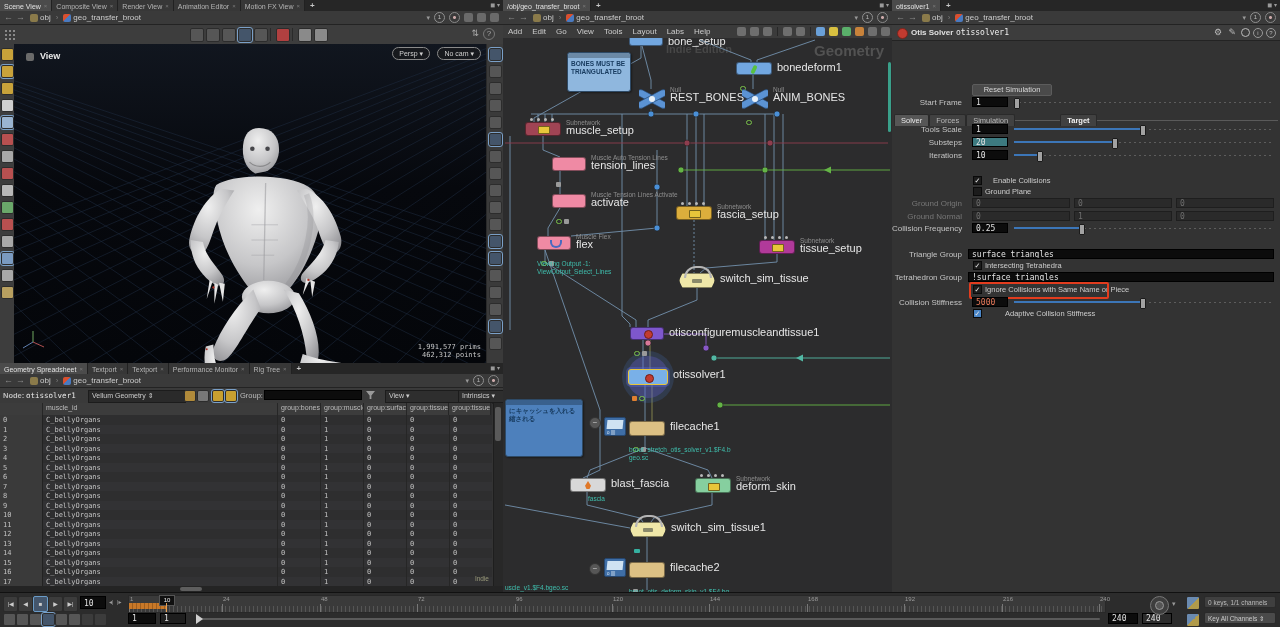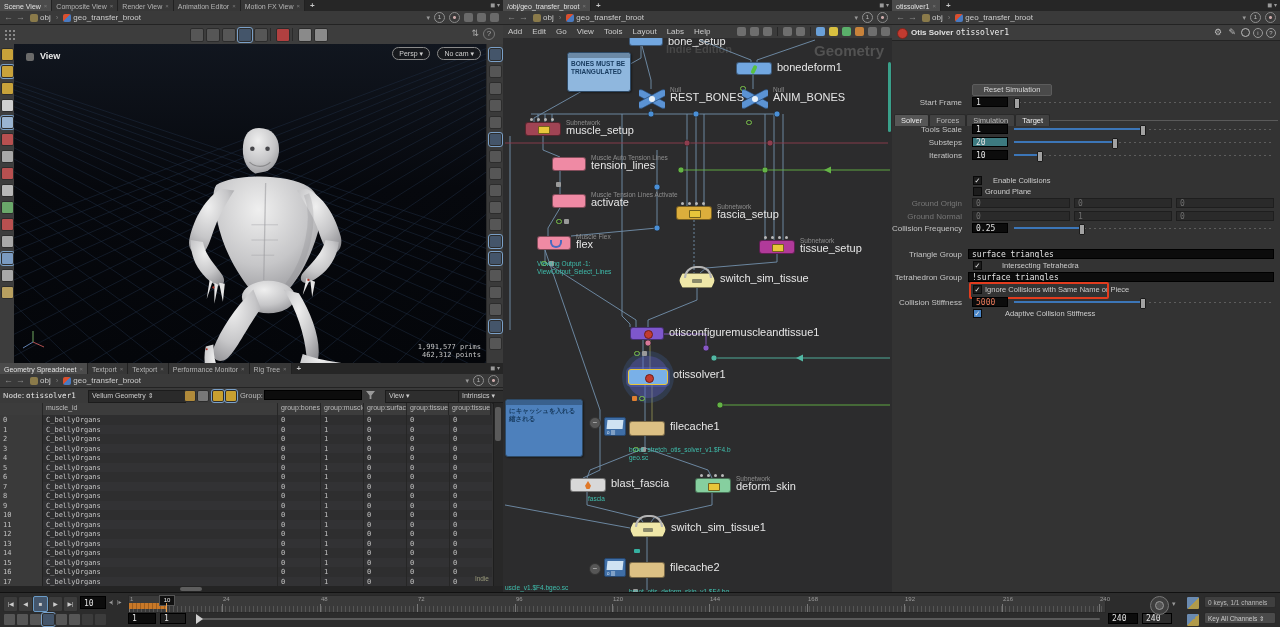--- a/index.html
+++ b/index.html
@@ -848,21 +848,21 @@
       <span class="abs" style="right:30px;top:3px;width:7px;height:7px;border:1.5px solid #bbb;border-radius:50%"></span>
       <span class="abs" style="right:17px;top:3px;width:8px;height:8px;border:1px solid #999;border-radius:50%;color:#bbb;font-size:6px;line-height:8px;text-align:center">i</span>
       <span class="abs" style="right:4px;top:3px;width:8px;height:8px;border:1px solid #999;border-radius:50%;color:#bbb;font-size:6px;line-height:8px;text-align:center">?</span>
     </div>
     <div class="abs" id="par-body" style="left:0;top:40px;width:388px;height:552px">
         <div class="abs" style="left: 80px; top: 44px; width: 78px; height: 10px; background: rgb(74, 74, 74); border: 1px solid rgb(92, 92, 92); border-radius: 2px; font-size: 7.5px; color: rgb(216, 216, 216); text-align: center; line-height: 10px;">Reset Simulation</div>
         <div class="plabel" style="left: 0px; top: 58px; width: 70px;">Start Frame</div>
         <div class="abs field" style="left: 80px; top: 57px; width: 36px; height: 10px;">1</div>
         <div class="track" style="left: 122px; top: 62px; width: 258px;"></div>
         <div class="handle" style="left: 122px; top: 58px;"></div>
-        <div class="abs" style="left: 2px; top: 69px; right: 2px; height: 11px; border-bottom: 1px solid rgb(90, 90, 90);"><div class="ptab active">Solver</div><div class="ptab">Forces</div><div class="ptab">Simulation</div><div class="ptab" style="font-weight: normal; color: rgb(240, 240, 240);">Target</div></div>
+        <div class="abs" style="left: 2px; top: 69px; right: 2px; height: 11px; border-bottom: 1px solid rgb(90, 90, 90);"><div class="ptab active">Solver</div><div class="ptab">Forces</div><div class="ptab">Simulation</div><div class="ptab" style="font-weight: bold; color: rgb(240, 240, 240); margin-left: 45px;">Target</div></div>
         <div class="plabel" style="left: 0px; top: 85px; width: 70px;">Tools Scale</div>
         <div class="abs field" style="left: 80px; top: 84px; width: 36px; height: 10px;">1</div>
         <div class="track" style="left: 122px; top: 89px; width: 258px;"></div>
         <div class="fill" style="left: 122px; top: 88px; width: 126px;"></div>
         <div class="handle" style="left: 248px; top: 85px;"></div>
         <div class="plabel" style="left: 0px; top: 98px; width: 70px;">Substeps</div>
         <div class="abs field" style="left: 80px; top: 97px; width: 36px; height: 10px; background: rgb(61, 122, 128);">20</div>
         <div class="track" style="left: 122px; top: 102px; width: 258px;"></div>
         <div class="fill" style="left: 122px; top: 101px; width: 98px;"></div>
         <div class="handle" style="left: 220px; top: 98px;"></div>
@@ -884,21 +884,21 @@
         <div class="abs field" style="left: 182px; top: 171px; width: 98px; height: 10px; background: rgb(42, 42, 42); color: rgb(110, 110, 110); border-color: rgb(30, 30, 30);">1</div>
         <div class="abs field" style="left: 284px; top: 171px; width: 98px; height: 10px; background: rgb(42, 42, 42); color: rgb(110, 110, 110); border-color: rgb(30, 30, 30);">0</div>
         <div class="plabel" style="left: 0px; top: 184px; width: 70px;">Collision Frequency</div>
         <div class="abs field" style="left: 80px; top: 183px; width: 36px; height: 10px;">0.25</div>
         <div class="track" style="left: 122px; top: 188px; width: 258px;"></div>
         <div class="fill" style="left: 122px; top: 187px; width: 65px;"></div>
         <div class="handle" style="left: 187px; top: 184px;"></div>
         <div class="plabel" style="left: 0px; top: 210px; width: 70px;">Triangle Group</div>
         <div class="abs field" style="left: 76px; top: 209px; width: 306px; height: 10px;">surface_triangles</div>
         <div class="chk" style="left: 81px; top: 221px;">✓</div>
-        <div class="chklab" style="left: 93px; top: 221px; margin-left: 17px;">Intersecting Tetrahedra</div>
+        <div class="chklab" style="left: 93px; top: 221px;">Intersecting Tetrahedra</div>
         <div class="plabel" style="left: 0px; top: 233px; width: 70px;">Tetrahedron Group</div>
         <div class="abs field" style="left: 76px; top: 232px; width: 306px; height: 10px;">!surface_triangles</div>
         <div class="chk" style="left: 81px; top: 245px;">✓</div>
         <div class="chklab" style="left: 93px; top: 245px;">Ignore Collisions with Same Name or Piece</div>
         <div class="abs" style="left: 77px; top: 242px; width: 136px; height: 13px; border: 2px solid rgb(226, 60, 30); border-radius: 2px; pointer-events: none;"></div>
         <div class="plabel" style="left: 0px; top: 258px; width: 70px;">Collision Stiffness</div>
         <div class="abs field" style="left: 80px; top: 257px; width: 36px; height: 10px; color: rgb(232, 121, 90);">5000</div>
         <div class="track" style="left: 122px; top: 262px; width: 258px;"></div>
         <div class="fill" style="left: 122px; top: 261px; width: 126px;"></div>
         <div class="handle" style="left: 248px; top: 258px;"></div>

